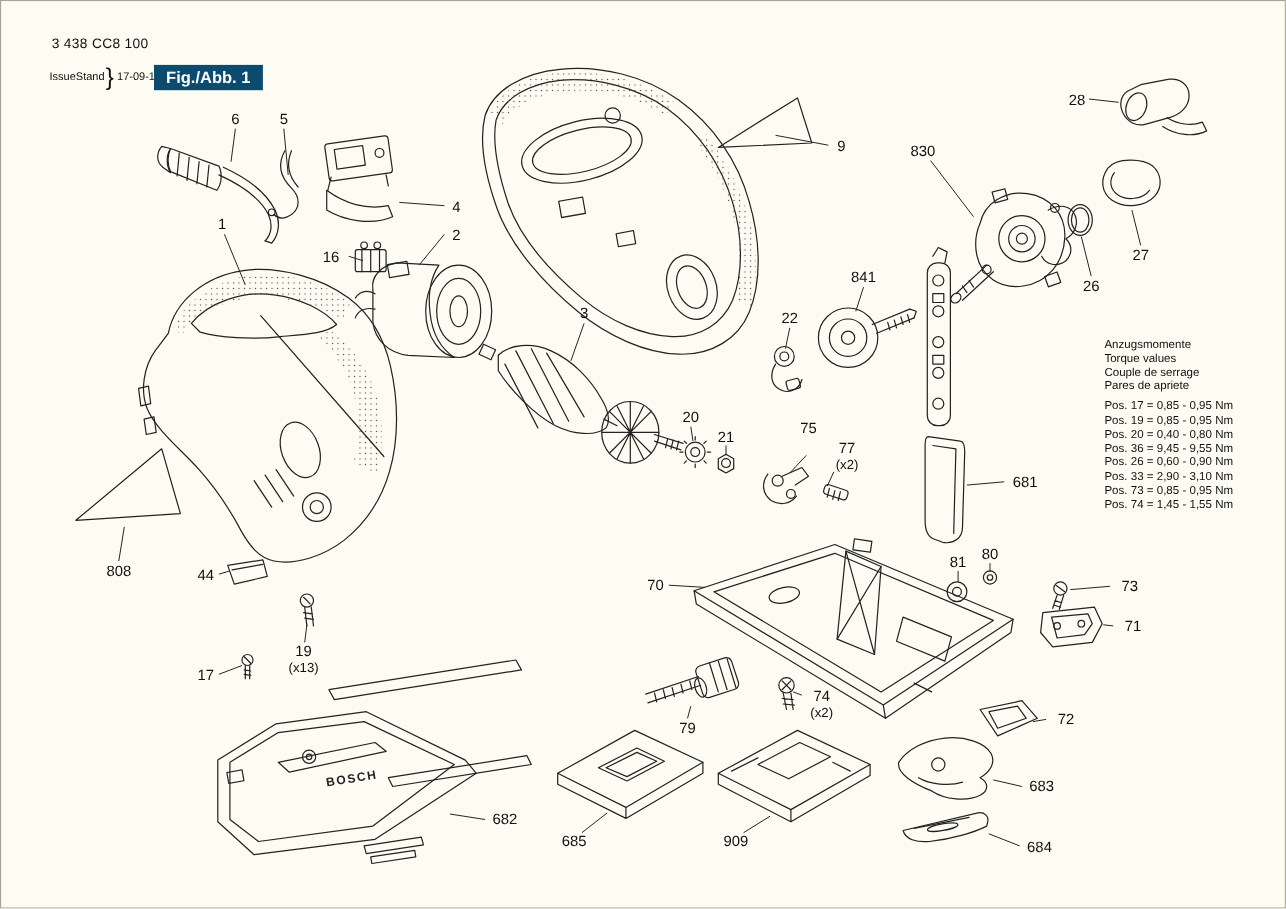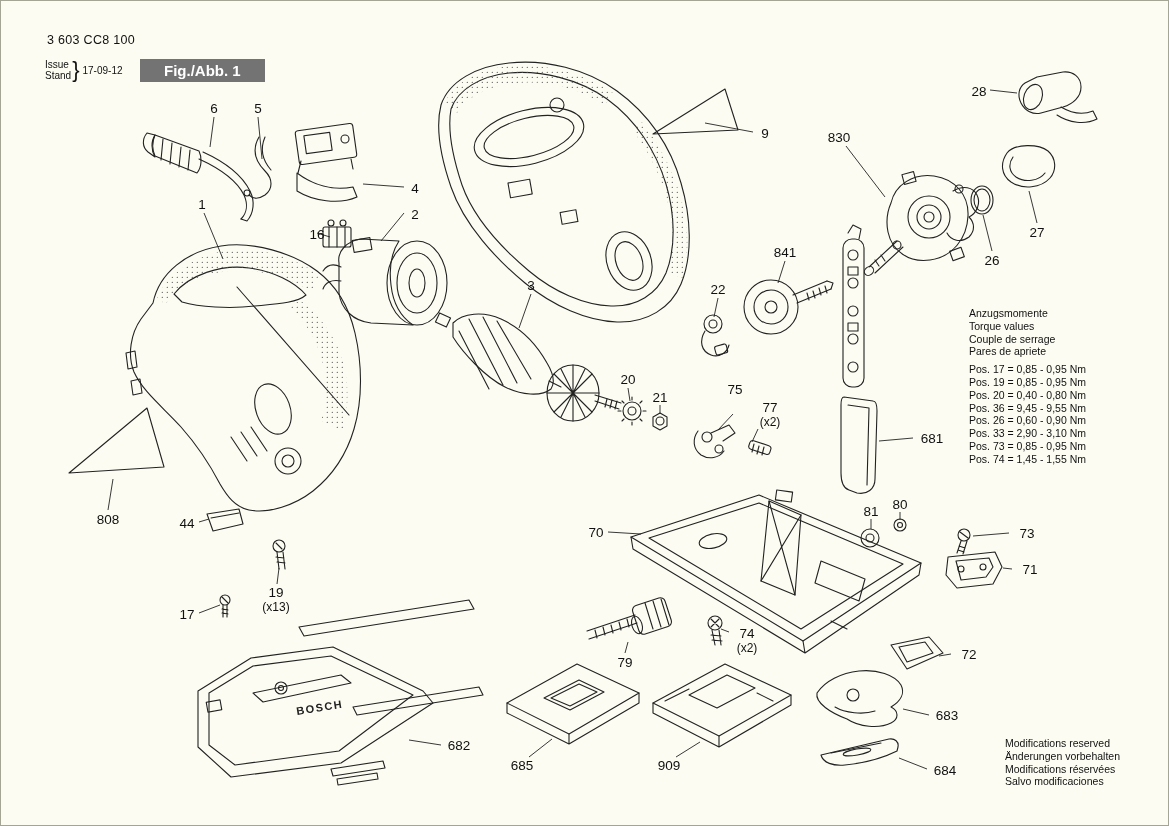--- a/index.html
+++ b/index.html
@@ -6,26 +6,26 @@
   .page{position:relative;width:1169px;height:826px;background:#fcfcf2;
         font-family:"Liberation Sans",sans-serif;color:#111;
         border:1px solid #a5a595;box-sizing:border-box;overflow:hidden;}
   svg.diagram{position:absolute;left:0;top:0;width:1169px;height:826px;}
   svg.diagram text{font-family:"Liberation Sans",sans-serif;}
   .plbl{position:absolute;transform:translate(-50%,-50%);
         font-size:13.5px;font-weight:normal;white-space:nowrap;}
   .plbl.qty{font-size:12px;}
   .hdr-part{position:absolute;left:46px;top:32px;font-size:12.5px;letter-spacing:.3px;}
   .hdr-issue{position:absolute;left:44px;top:56px;display:flex;align-items:center;gap:1px;}
-  .hdr-issue .lbls{display:flex;flex-direction:column;font-size:10px;line-height:11px;}
+  .hdr-issue .lbls{display:flex;font-size:10px;line-height:11px;}
   .hdr-issue .brace{font-size:22px;font-weight:400;}
   .hdr-issue .date{font-size:10px;margin-left:2px;text-align:right;}
-  .fig-box{position:absolute;left:139px;top:58px;background:#737373;color:#fff;
-           font-weight:bold;font-size:15px;padding:3px 24px;}
-  .torque{position:absolute;left:968px;top:306px;font-size:10.5px;line-height:12.8px;}
+  .fig-box{position:absolute;left:139px;top:58px;background:#0c4a6e;color:#fff;
+           font-weight:bold;font-size:15px;padding:3px 11px;}
+  .torque{position:absolute;left:1003px;top:306px;font-size:10.5px;line-height:12.8px;}
   .torque .entries{margin-top:5px;text-align:right;}
   .footer-note{position:absolute;left:1004px;top:736px;font-size:10.5px;line-height:12.8px;}
 </style>
 </head>
 <body>
 
 <div class="page">
 
   <svg class="diagram" viewBox="0 0 1169 826">
     <defs>
@@ -309,37 +309,37 @@
     <path stroke="#222" stroke-width="0.9" fill="none" d="M213,116 209,146 M257,116 261,158 M203,212 222,258 M403,186 362,183 M403,212 380,240
          M316,232 329,236 M752,131 704,122 M989,89 1016,92 M845,145 884,196 M1036,222 1028,190
          M991,250 982,214 M784,260 777,282 M717,297 713,316 M530,293 518,327 M627,387 629,400
          M659,404 659,413 M732,413 717,429 M757,428 751,441 M912,437 878,440 M107,509 112,478
          M198,521 208,518 M607,531 640,533 M870,518 870,528 M899,511 899,519 M1008,532 972,535
          M1011,568 1002,567 M276,583 278,567 M198,612 219,604 M624,652 627,641 M728,631 720,628
          M950,653 938,655 M440,744 408,739 M528,756 551,738 M675,756 699,741 M928,714 902,708
          M926,768 898,757"></path>
   </svg>
 
-  <div class="hdr-part">3 603 CC8 100</div>
+  <div class="hdr-part">3 438 CC8 100</div>
   <div class="hdr-issue">
     <span class="lbls">
       <span>Issue</span>
       <span>Stand</span>
     </span>
     <span class="brace">}</span>
     <span class="date">17-09-12</span>
   </div>
   <div class="fig-box">Fig./Abb. 1</div>
 
   <div class="plbl" style="left:213px;top:107px">6</div>
   <div class="plbl" style="left:257px;top:107px">5</div>
   <div class="plbl" style="left:201px;top:203px">1</div>
   <div class="plbl" style="left:414px;top:187px">4</div>
   <div class="plbl" style="left:414px;top:213px">2</div>
-  <div class="plbl" style="left:316px;top:233px">16</div>
+  <div class="plbl" style="left:300px;top:233px">16</div>
   <div class="plbl" style="left:764px;top:132px">9</div>
   <div class="plbl" style="left:978px;top:90px">28</div>
   <div class="plbl" style="left:838px;top:136px">830</div>
   <div class="plbl" style="left:1036px;top:231px">27</div>
   <div class="plbl" style="left:991px;top:259px">26</div>
   <div class="plbl" style="left:784px;top:251px">841</div>
   <div class="plbl" style="left:717px;top:288px">22</div>
   <div class="plbl" style="left:530px;top:284px">3</div>
   <div class="plbl" style="left:627px;top:378px">20</div>
   <div class="plbl" style="left:659px;top:396px">21</div>
@@ -377,20 +377,14 @@
       <div>Pos. 19 = 0,85 - 0,95 Nm</div>
       <div>Pos. 20 = 0,40 - 0,80 Nm</div>
       <div>Pos. 36 = 9,45 - 9,55 Nm</div>
       <div>Pos. 26 = 0,60 - 0,90 Nm</div>
       <div>Pos. 33 = 2,90 - 3,10 Nm</div>
       <div>Pos. 73 = 0,85 - 0,95 Nm</div>
       <div>Pos. 74 = 1,45 - 1,55 Nm</div>
     </div>
   </div>
 
-  <div class="footer-note">
-    <div>Modifications reserved</div>
-    <div>Änderungen vorbehalten</div>
-    <div>Modifications réservées</div>
-    <div>Salvo modificaciones</div>
-  </div>
 
 </div>
 
 </body></html>

